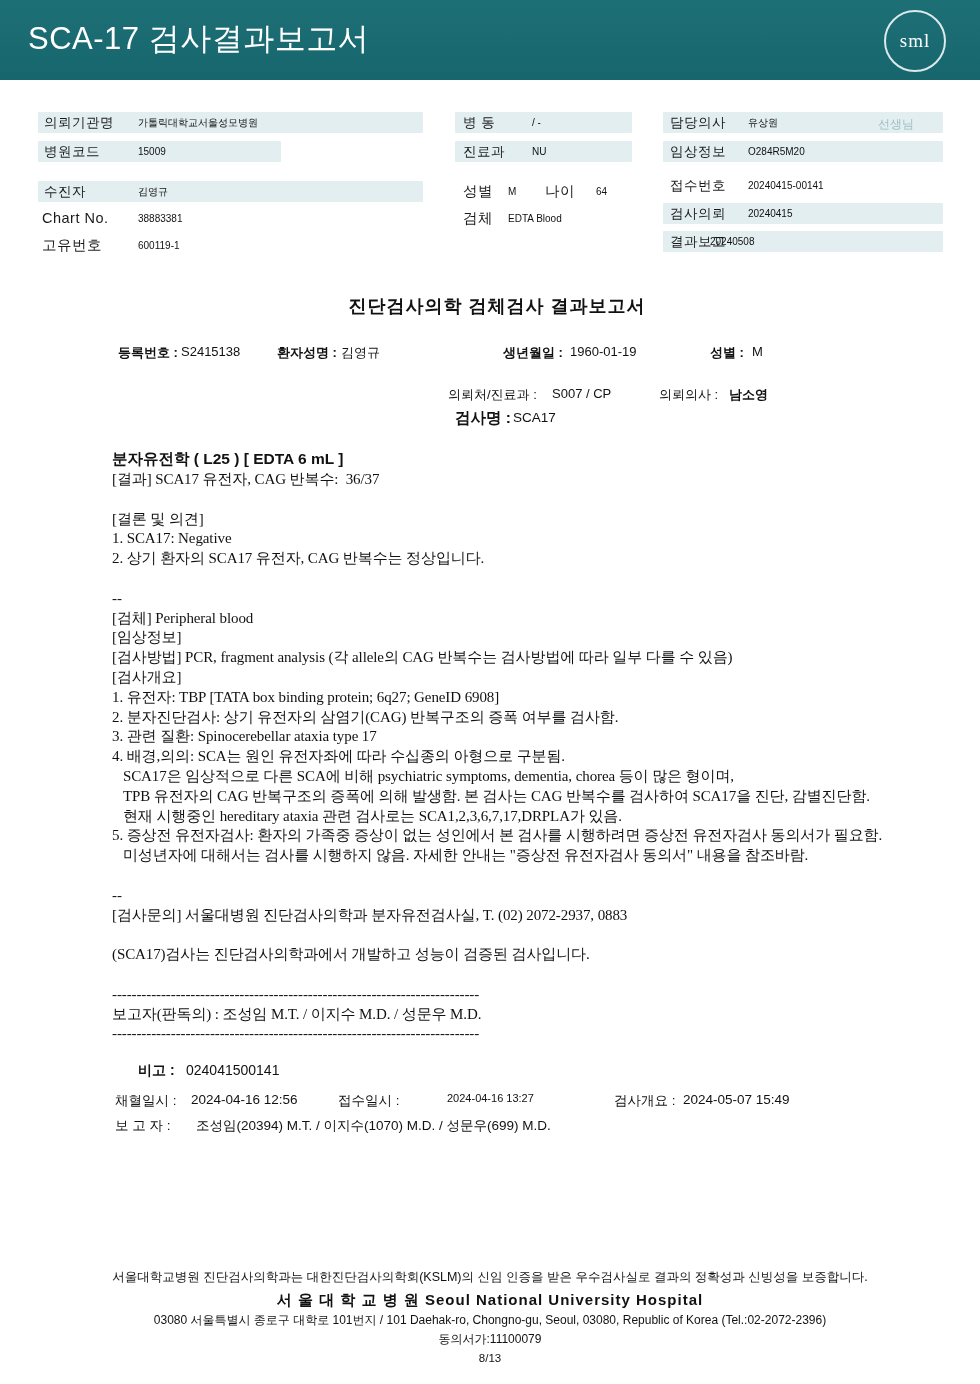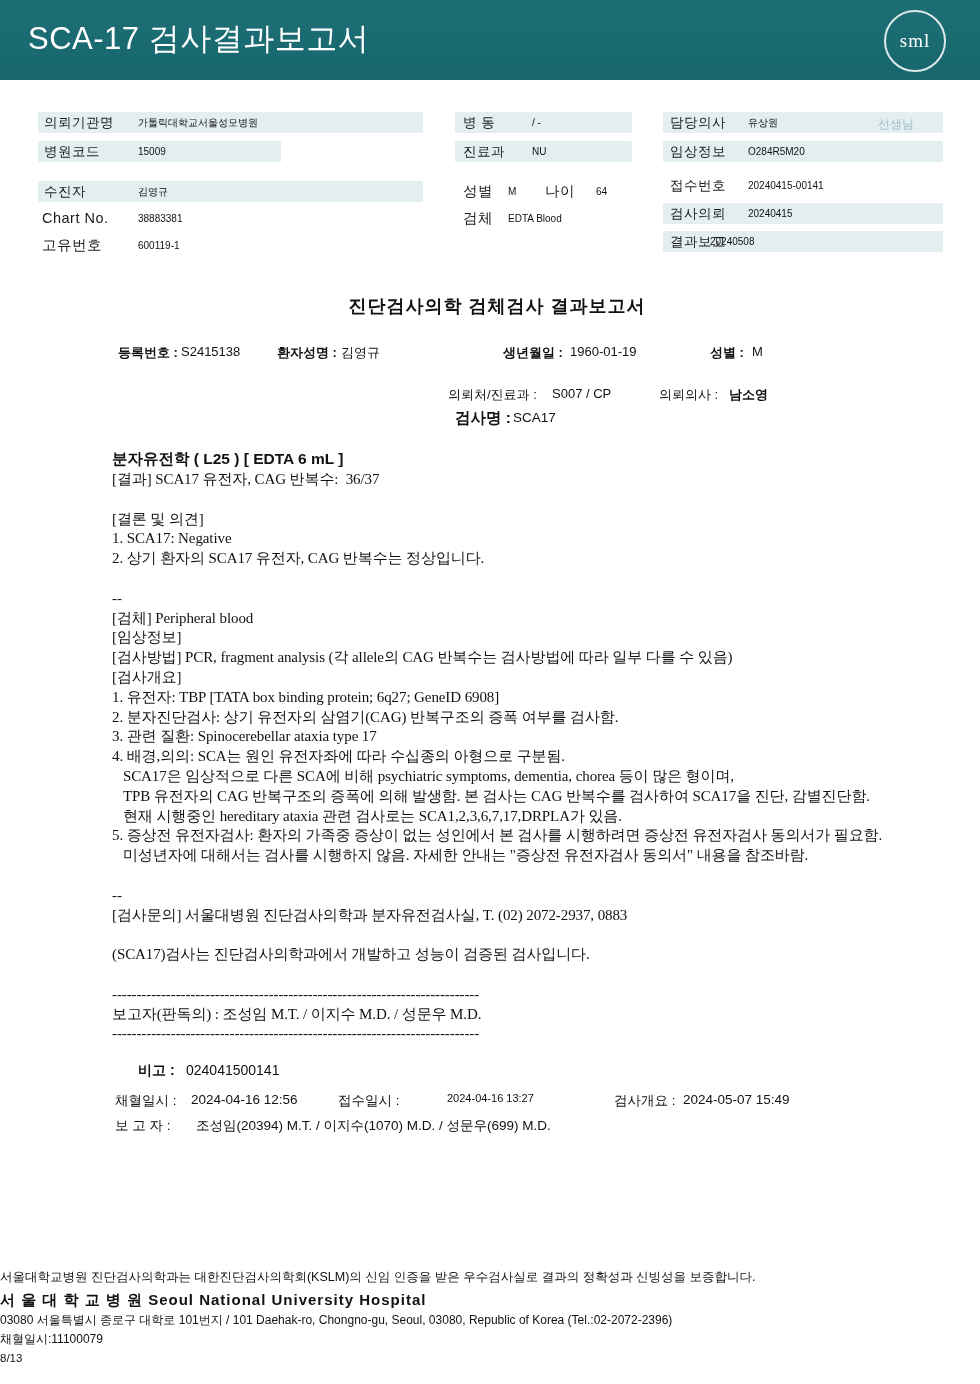--- a/index.html
+++ b/index.html
@@ -141,21 +141,21 @@
     height: 80px;
   }
   .tail span { position: absolute; }
 
   
   .footer {
     position: absolute;
     left: 0;
     right: 0;
     bottom: 16px;
-    text-align: left;
+    text-align: center;
     font-size: 12.5px;
     color: #111;
     line-height: 1.55;
   }
   .footer .f-big {
     font-size: 15px;
     font-weight: bold;
     letter-spacing: 1px;
   }
   .footer .f-small { font-size: 12px; }
@@ -366,15 +366,15 @@
 
     <span style="left:115px; top:55px; font-size:13.5px;">보  고  자 :</span>
     <span style="left:196px; top:55px; font-size:13.5px;">조성임(20394) M.T. / 이지수(1070) M.D. / 성문우(699) M.D.</span>
   </div>
 </div>
 
 <div class="footer">
   <div>서울대학교병원 진단검사의학과는 대한진단검사의학회(KSLM)의 신임 인증을 받은 우수검사실로 결과의 정확성과 신빙성을 보증합니다.</div>
   <div class="f-big">서 울 대 학 교 병 원 Seoul National University Hospital</div>
   <div class="f-small">03080 서울특별시 종로구 대학로 101번지 / 101 Daehak-ro, Chongno-gu, Seoul, 03080, Republic of Korea (Tel.:02-2072-2396)</div>
-  <div class="f-small">채혈일시:11100079</div>
+  <div class="f-small">동의서가:11100079</div>
   <div class="page-no">8/13</div>
 </div>
 
 </body></html>

